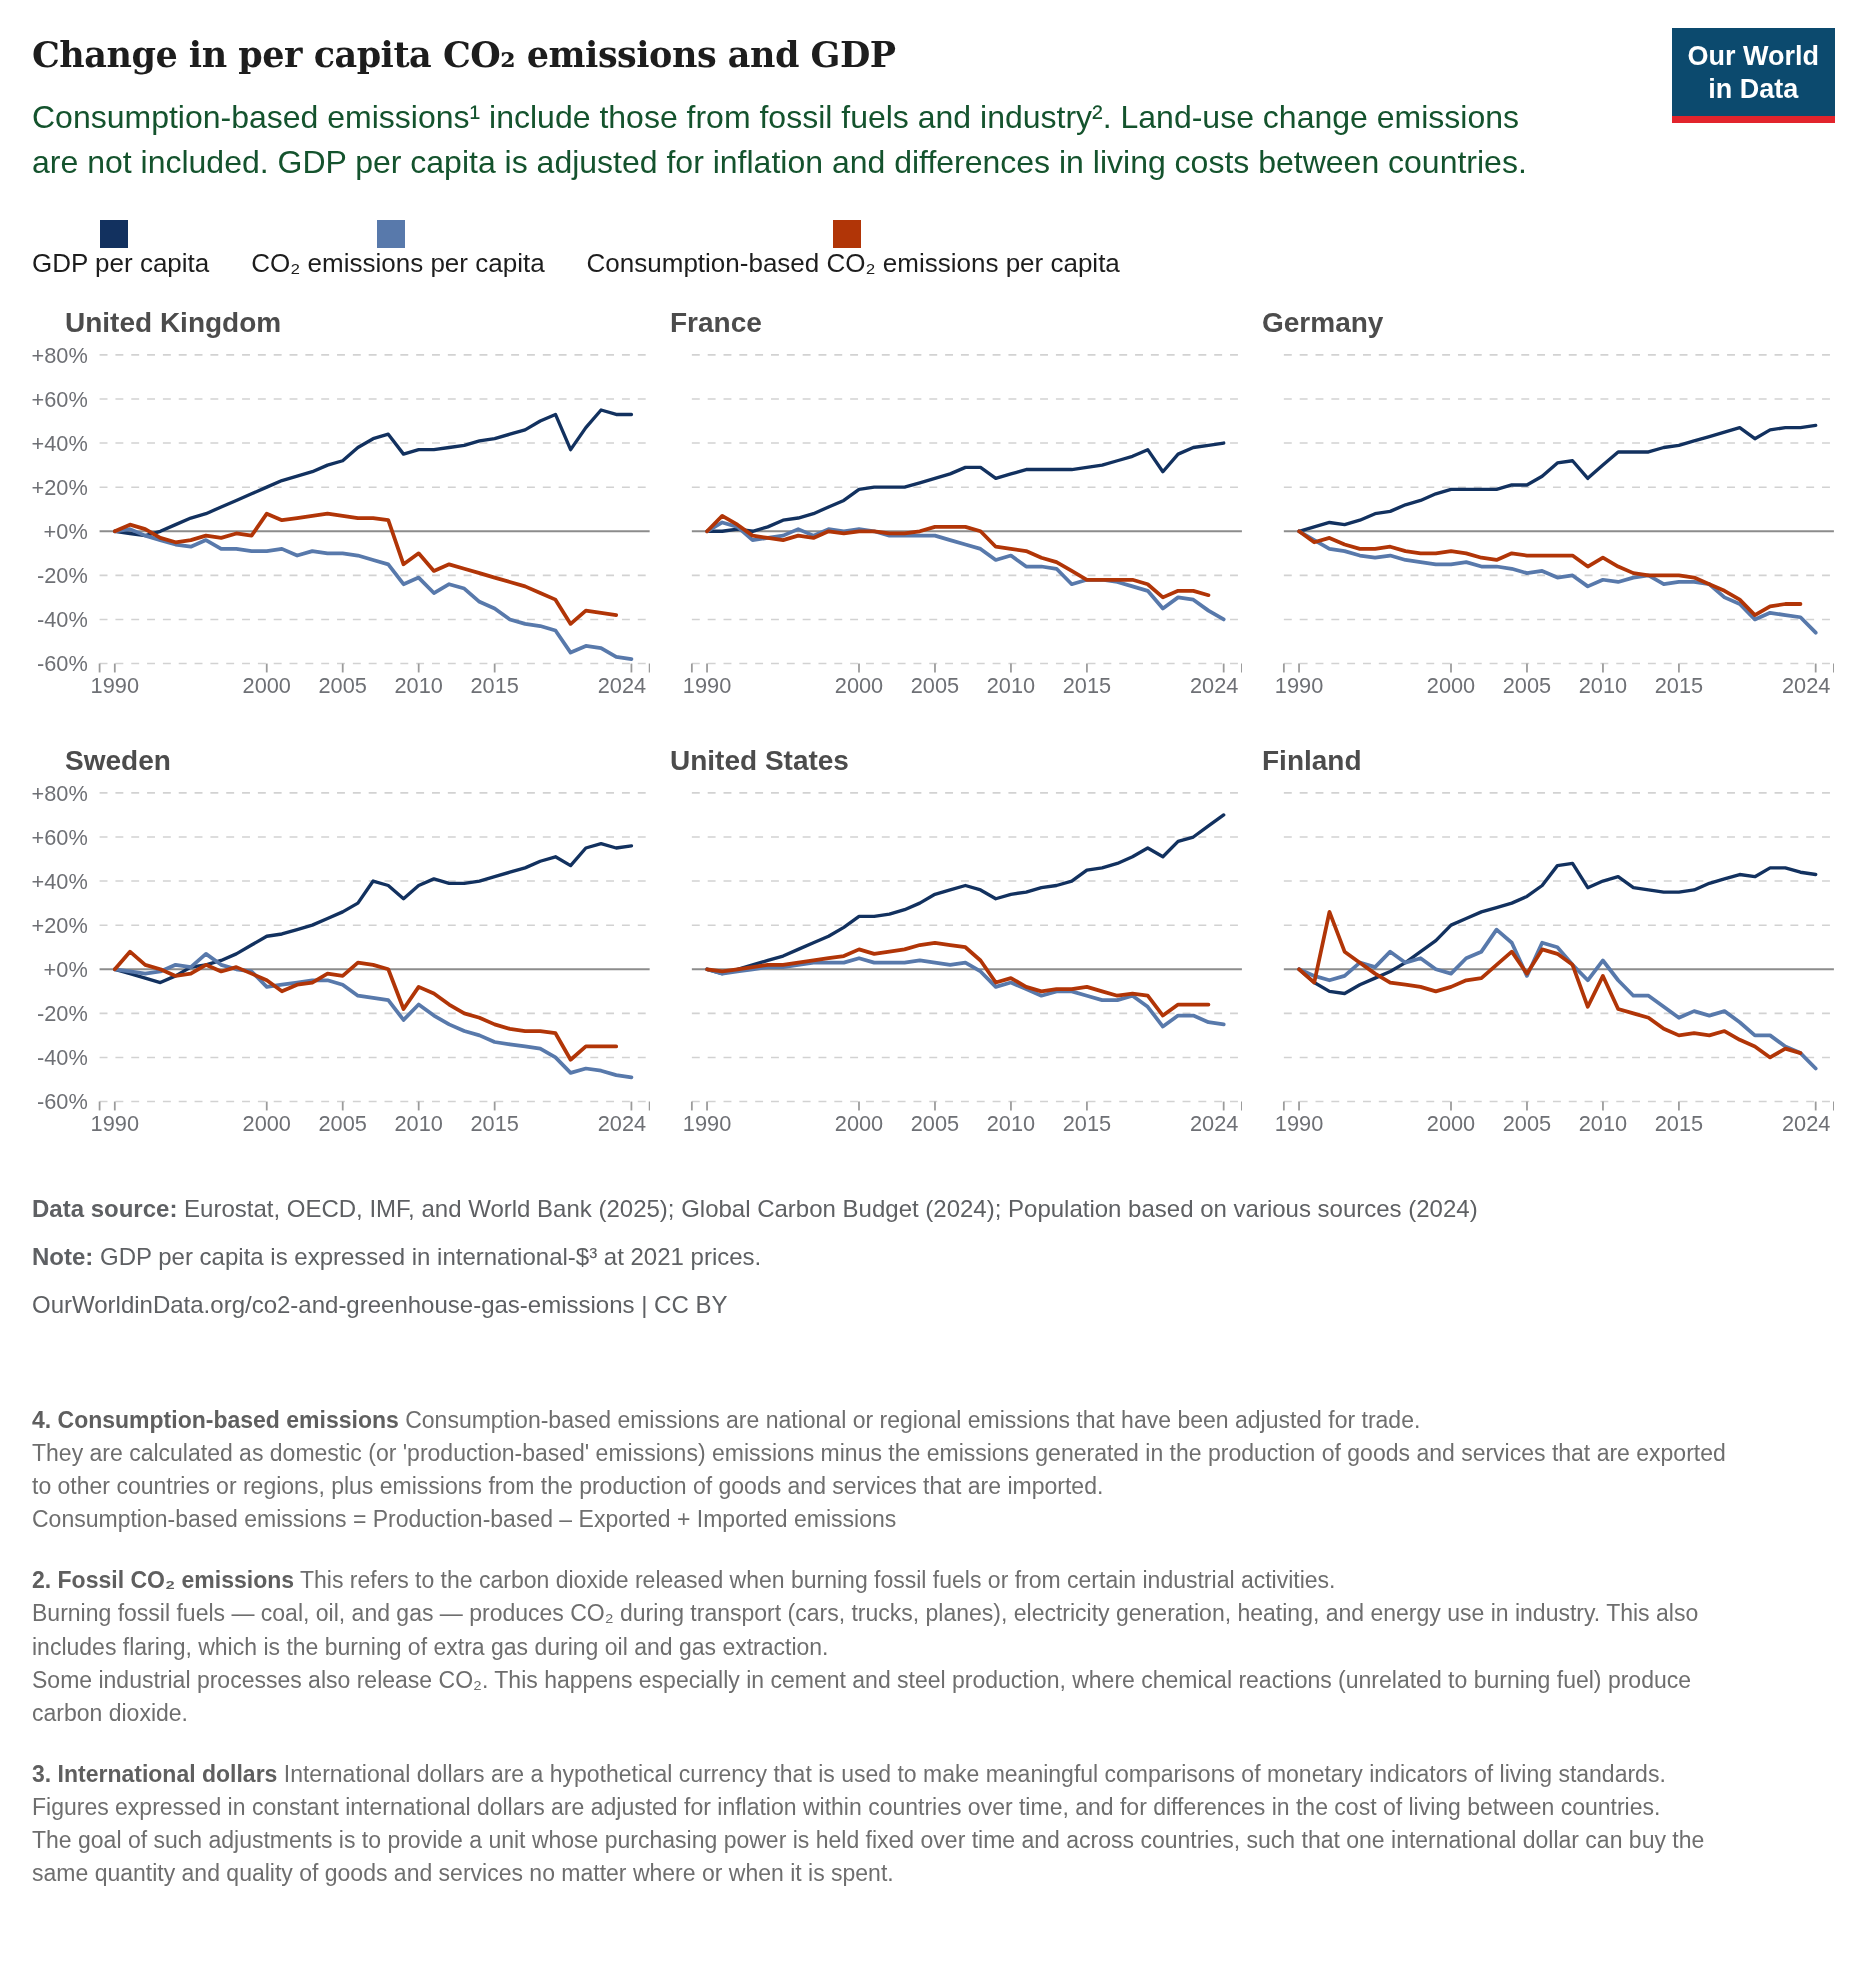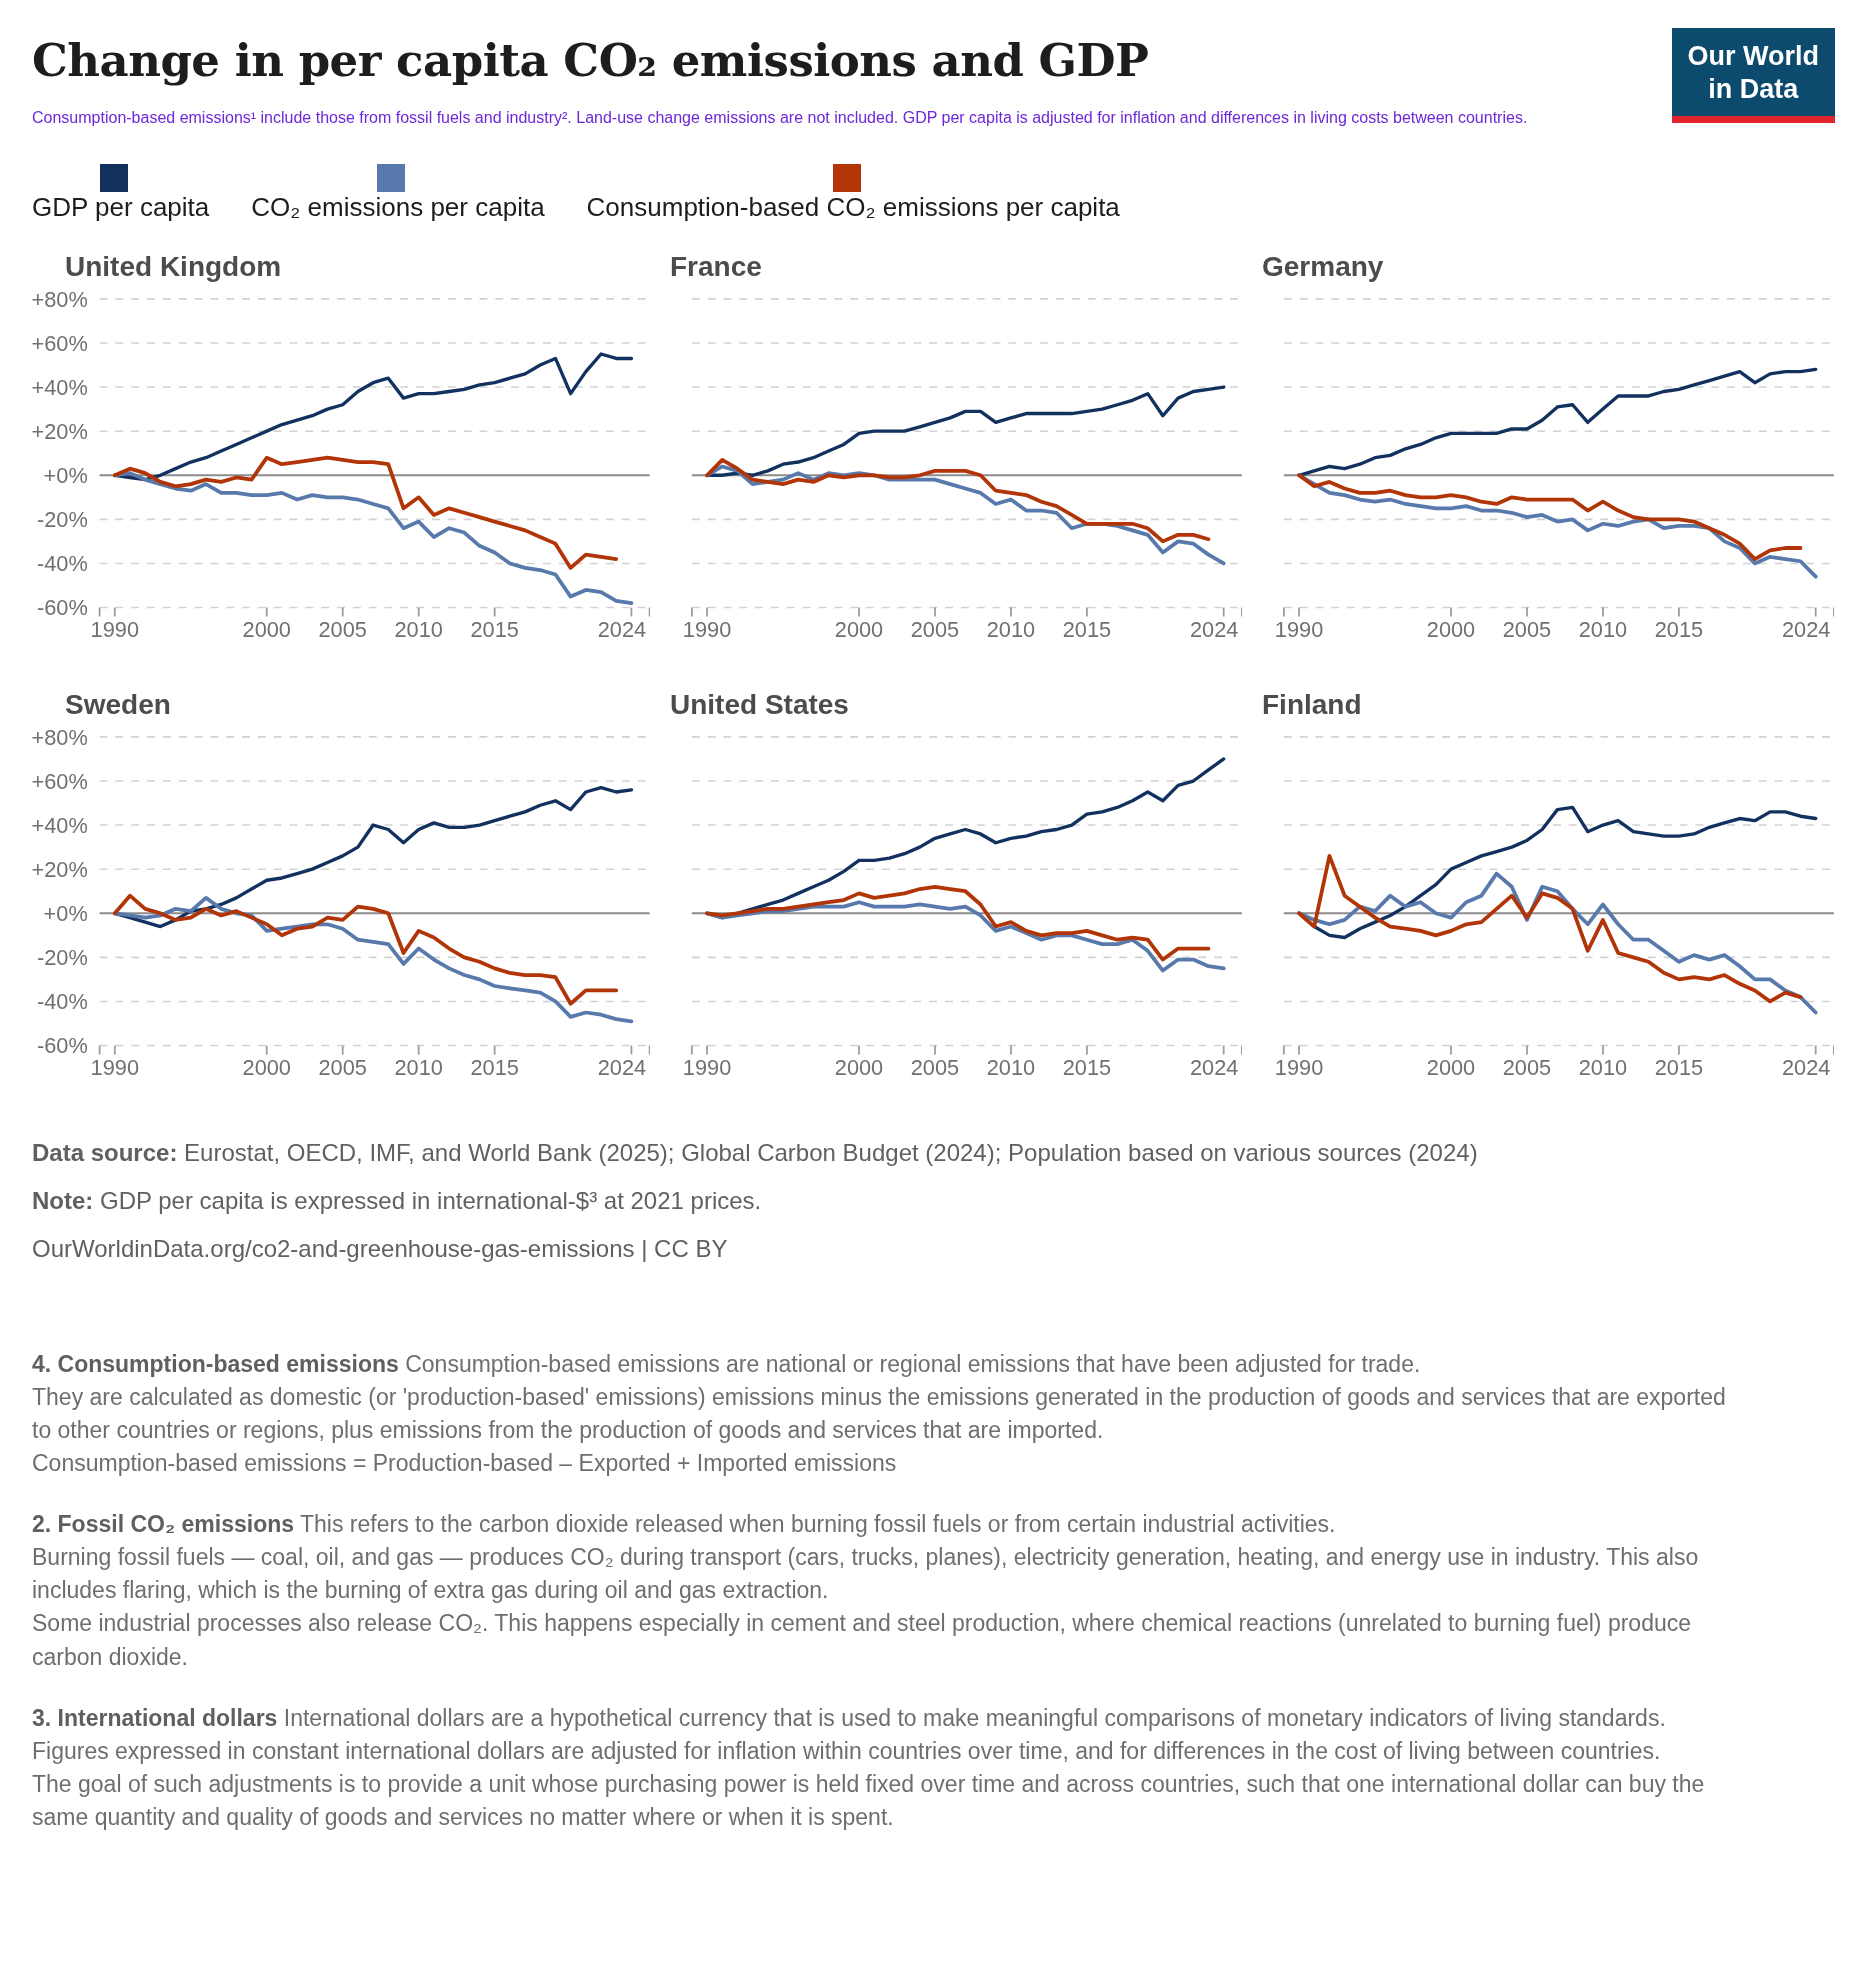--- a/index.html
+++ b/index.html
@@ -1,19 +1,19 @@
 <!DOCTYPE html>
 <html><head>
 <meta charset="utf-8">
 <style>
   html,body{margin:0;padding:0;background:#ffffff;}
   body{width:1869px;min-height:1980px;font-family:"Liberation Sans",sans-serif;color:#3a3a3a;position:relative;}
   .page{padding:34px 0 40px 30px;position:relative;}
-  .title{font-family:"DejaVu Serif",serif;font-weight:700;font-size:45px;color:#1d1d1d;letter-spacing:-0.5px;margin:0 17px 0 2px;}
-  .subtitle{font-size:16px;color:#6d28d9;line-height:1.42;max-width:1500px;margin:20px 0 0 2px;}
+  .title{font-family:"DejaVu Serif",serif;font-weight:700;font-size:35px;color:#1d1d1d;letter-spacing:-0.5px;margin:0 17px 0 2px;}
+  .subtitle{font-size:32px;color:#14532d;line-height:1.42;max-width:1500px;margin:20px 0 0 2px;}
   .legend{display:flex;align-items:center;gap:42px;margin:34px 0 0 2px;}
   .legend-item{display:flex;align-items:center;flex-direction:column;}
   .swatch{width:28px;height:28px;display:inline-block;margin-right:13px;flex:none;}
   .legend-label{font-size:26px;color:#1d1d1d;}
   .charts{margin-top:28px;}
   .chart-row{display:flex;margin-bottom:30px;}
   .cell.other{margin-left:20px;}
   .ctitle{font-size:28px;font-weight:700;color:#4c4c4c;margin:0 0 6px 0;}
   .ctitle.indent{margin-left:35px;}
   svg.chart{display:block;overflow:hidden;}

